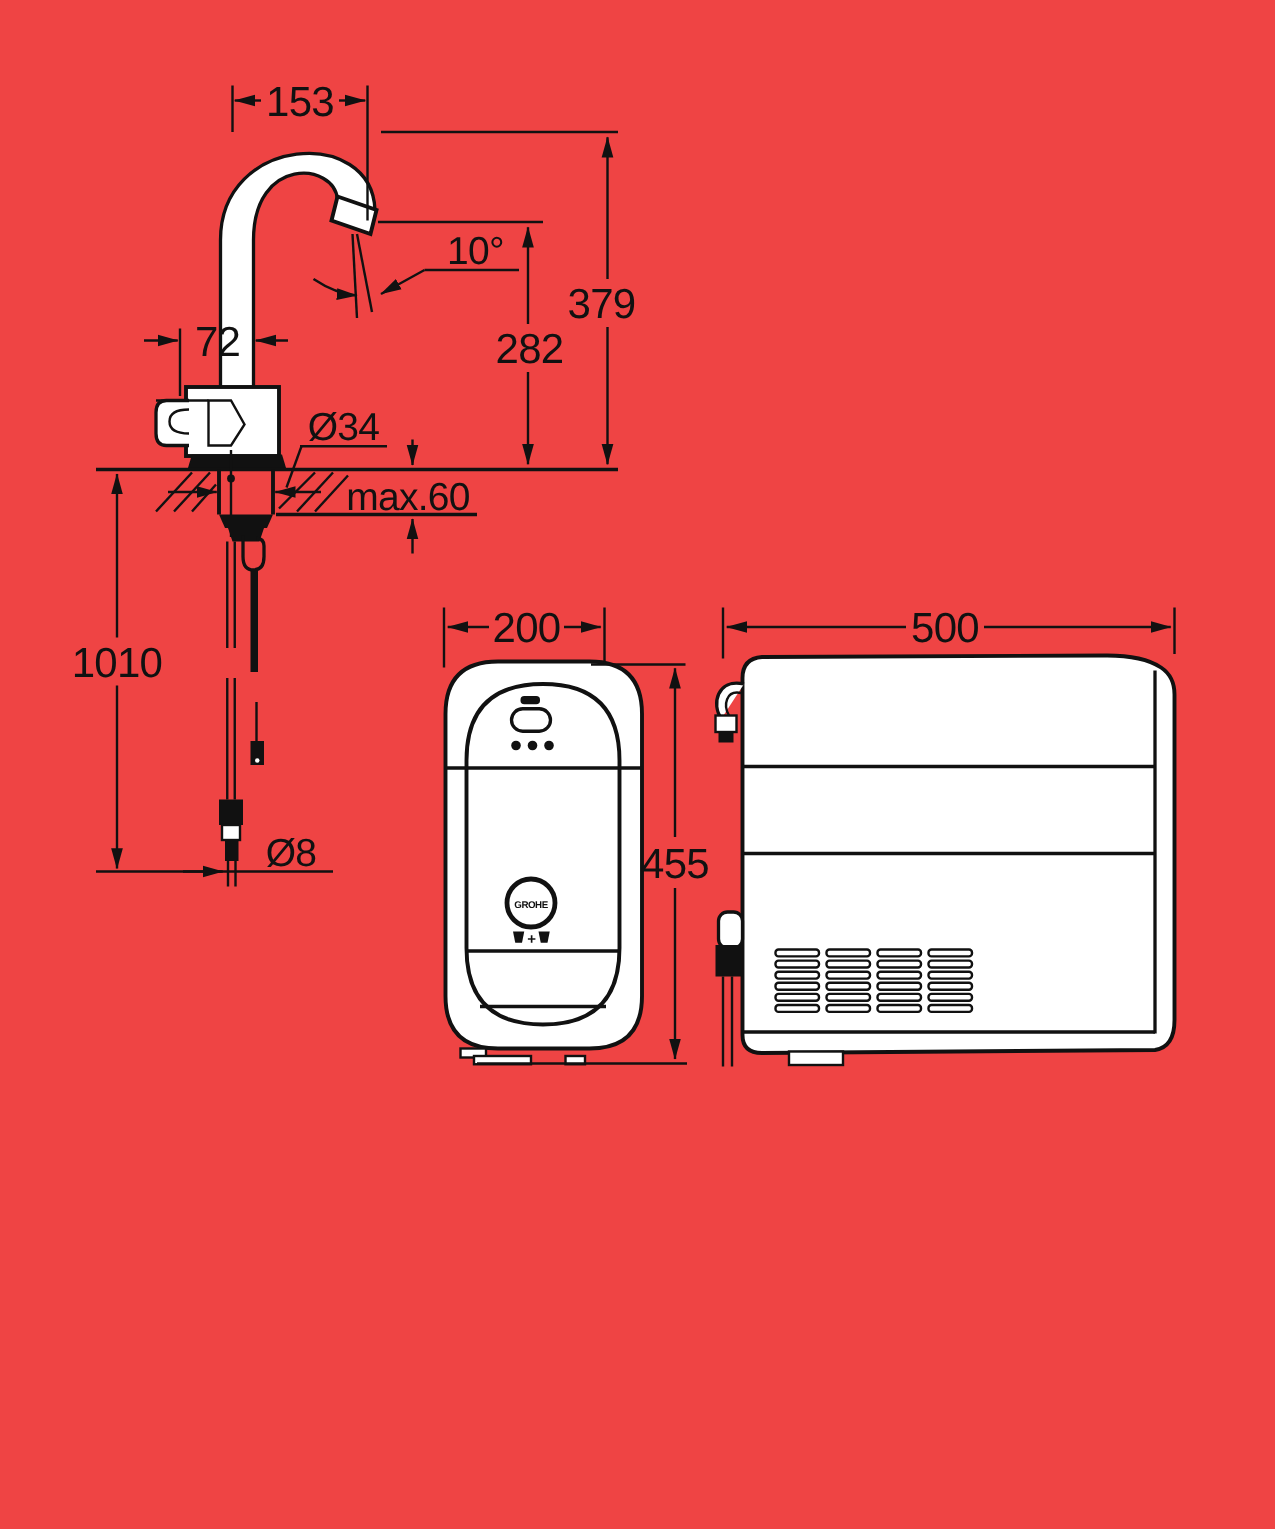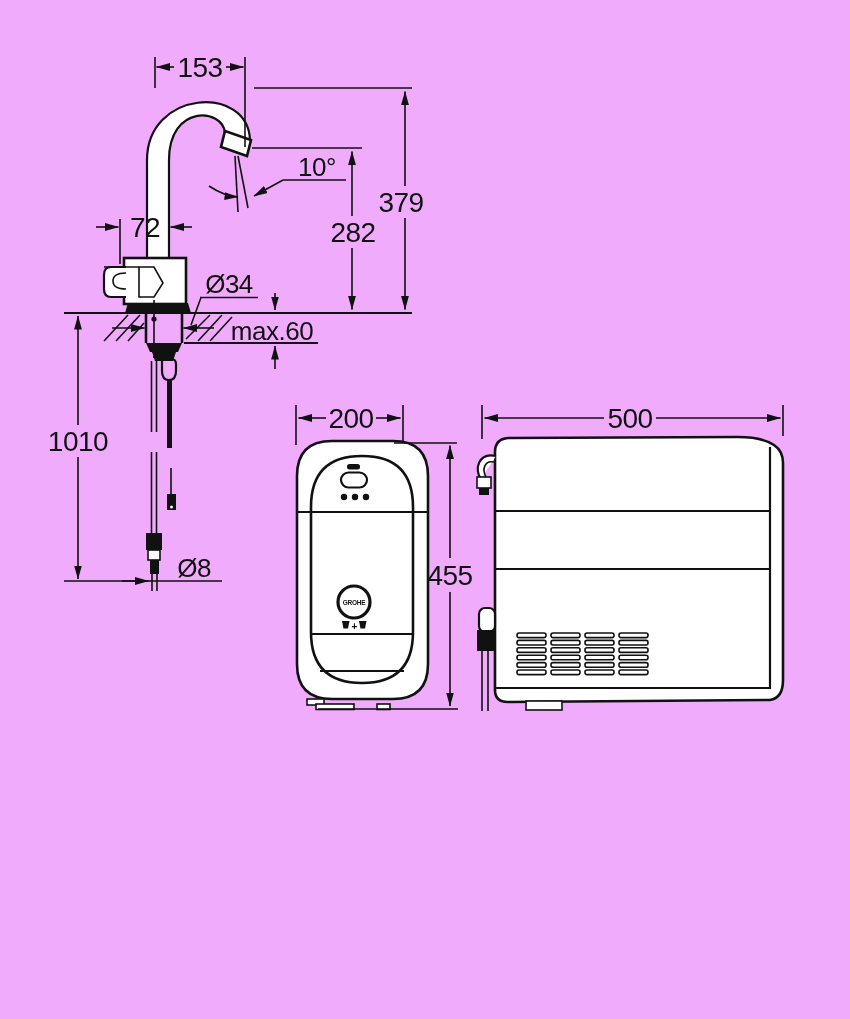--- a/index.html
+++ b/index.html
@@ -1,16 +1,16 @@
 <!DOCTYPE html>
 <html><head>
 <meta charset="utf-8">
 <style>
   html,body{margin:0;padding:0;background:#ffffff;}
-  .page{position:relative;width:850px;height:1019px;background:#f0abfc;overflow:hidden;}
+  .page{position:relative;width:850px;height:1019px;background:#ef4444;overflow:hidden;}
   svg{display:block;}
   .dim-text{font-family:"Liberation Sans", sans-serif;font-size:28px;fill:#111;letter-spacing:-0.5px;}
   .dim-text-sm{font-family:"Liberation Sans", sans-serif;font-size:26px;fill:#111;letter-spacing:-0.5px;}
   .logo-text{font-family:"Liberation Sans", sans-serif;font-size:6.5px;font-weight:bold;fill:#111;letter-spacing:-0.3px;}
   .logo-plus{font-family:"Liberation Sans", sans-serif;font-size:10px;font-weight:bold;fill:#111;}
   .ln{stroke:#111;fill:none;}
   .w1{stroke-width:1.6;}
   .w2{stroke-width:2.2;}
   .w3{stroke-width:2.6;}
   .fw{fill:#ffffff;stroke:#111;}

